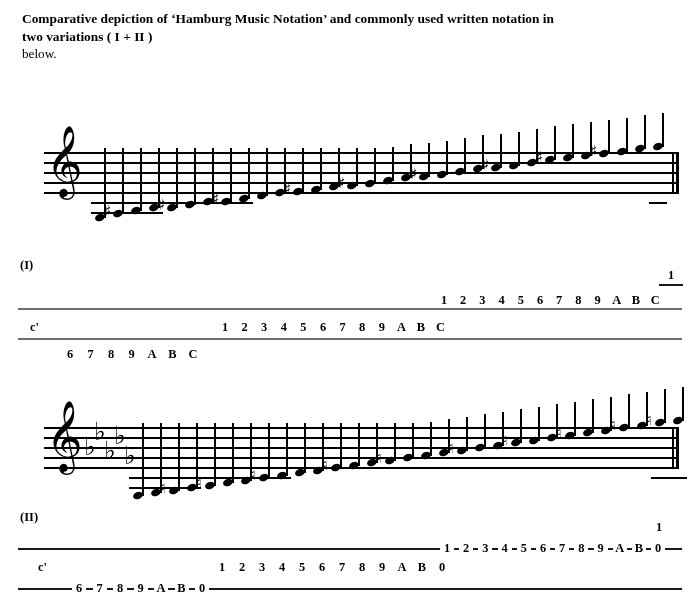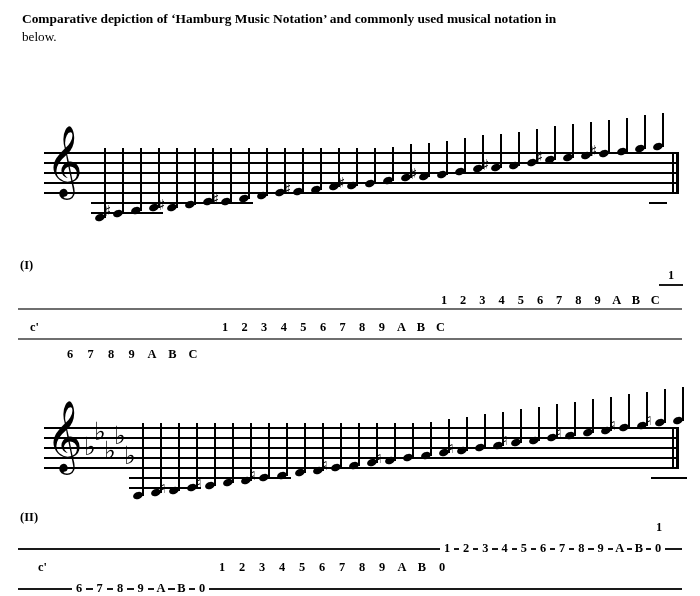--- a/index.html
+++ b/index.html
@@ -32,21 +32,22 @@
   .vline.dark{background:#1a1a1a;height:1.5px;}
   .num{position:absolute;font-weight:bold;font-size:12.4px;line-height:12px;
        text-align:center;width:14px;}
   .cmark{position:absolute;font-weight:bold;font-size:12.4px;}
   .toptick{position:absolute;height:1.7px;background:#1a1a1a;}
 </style>
 </head>
 <body>
 
 <div class="header">
-  <div class="title">Comparative depiction of ‘Hamburg Music Notation’ and commonly used musical notation in</div>
+  <div class="title">Comparative depiction of ‘Hamburg Music Notation’ and commonly used written notation in</div>
+  <div class="title">two variations ( I + II )</div>
   <div class="hl">below.</div>
 </div>
 
 <div class="system" id="system-one" style="top:0;">
   <div class="staff-line" style="left:44px;top:152px;width:634px;"></div>
   <div class="staff-line" style="left:44px;top:162px;width:634px;"></div>
   <div class="staff-line" style="left:44px;top:172px;width:634px;"></div>
   <div class="staff-line" style="left:44px;top:182px;width:634px;"></div>
   <div class="staff-line" style="left:44px;top:192px;width:634px;"></div>
   <div class="clef" style="left:46px;top:130px;">𝄞</div>

